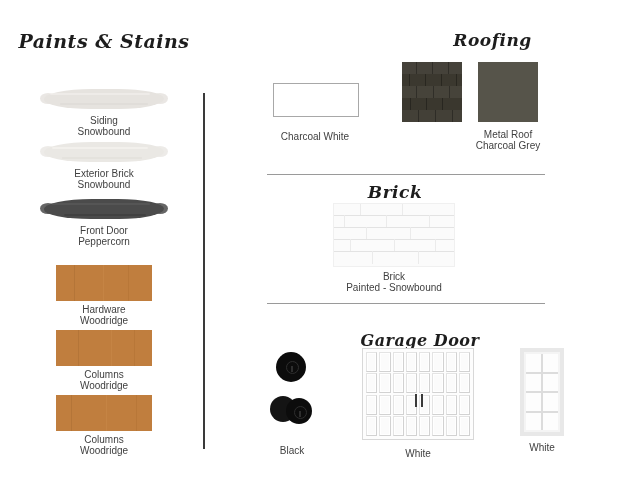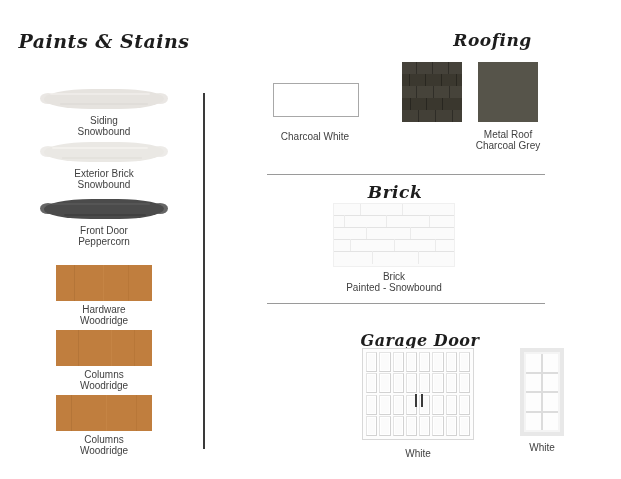--- a/index.html
+++ b/index.html
@@ -280,20 +280,34 @@
       <div class="brick-joint" style="top:47px;height:13px;left:84px;"></div>
     </div>
     <div class="cap" style="margin-top:5px;">
       <span>Brick</span><br>
       <span>Painted - Snowbound</span>
     </div>
   </div>
 
   <div class="hrule" style="left:267px;top:303px;width:278px;"></div>
 
+  <div class="blk" style="left:264px;top:352px;width:56px;">
+    <div class="hw">
+      <div class="knob" style="left:12px;top:0px;width:30px;height:30px;"></div>
+      <div class="kcore" style="left:22px;top:9px;width:11px;height:11px;"></div>
+      <div class="kslot" style="left:27px;top:14px;width:1.5px;height:6px;"></div>
+      <div class="rose" style="left:6px;top:44px;width:26px;height:26px;"></div>
+      <div class="knob" style="left:22px;top:46px;width:26px;height:26px;"></div>
+      <div class="kcore" style="left:30px;top:54px;width:11px;height:11px;"></div>
+      <div class="kslot" style="left:35px;top:59px;width:1.5px;height:6px;"></div>
+    </div>
+    <div class="cap" style="margin-top:10px;">
+      <span>Black</span>
+    </div>
+  </div>
 
   <div class="blk" style="left:352px;top:331px;width:136px;">
     <div class="script" style="font-size:16px;">Garage Door</div>
   </div>
   <div class="blk" style="left:362px;top:348px;width:112px;">
     <div class="garage">
       <div class="g-row">
           <div class="g-panel"></div>
           <div class="g-panel"></div>
           <div class="g-panel"></div>

